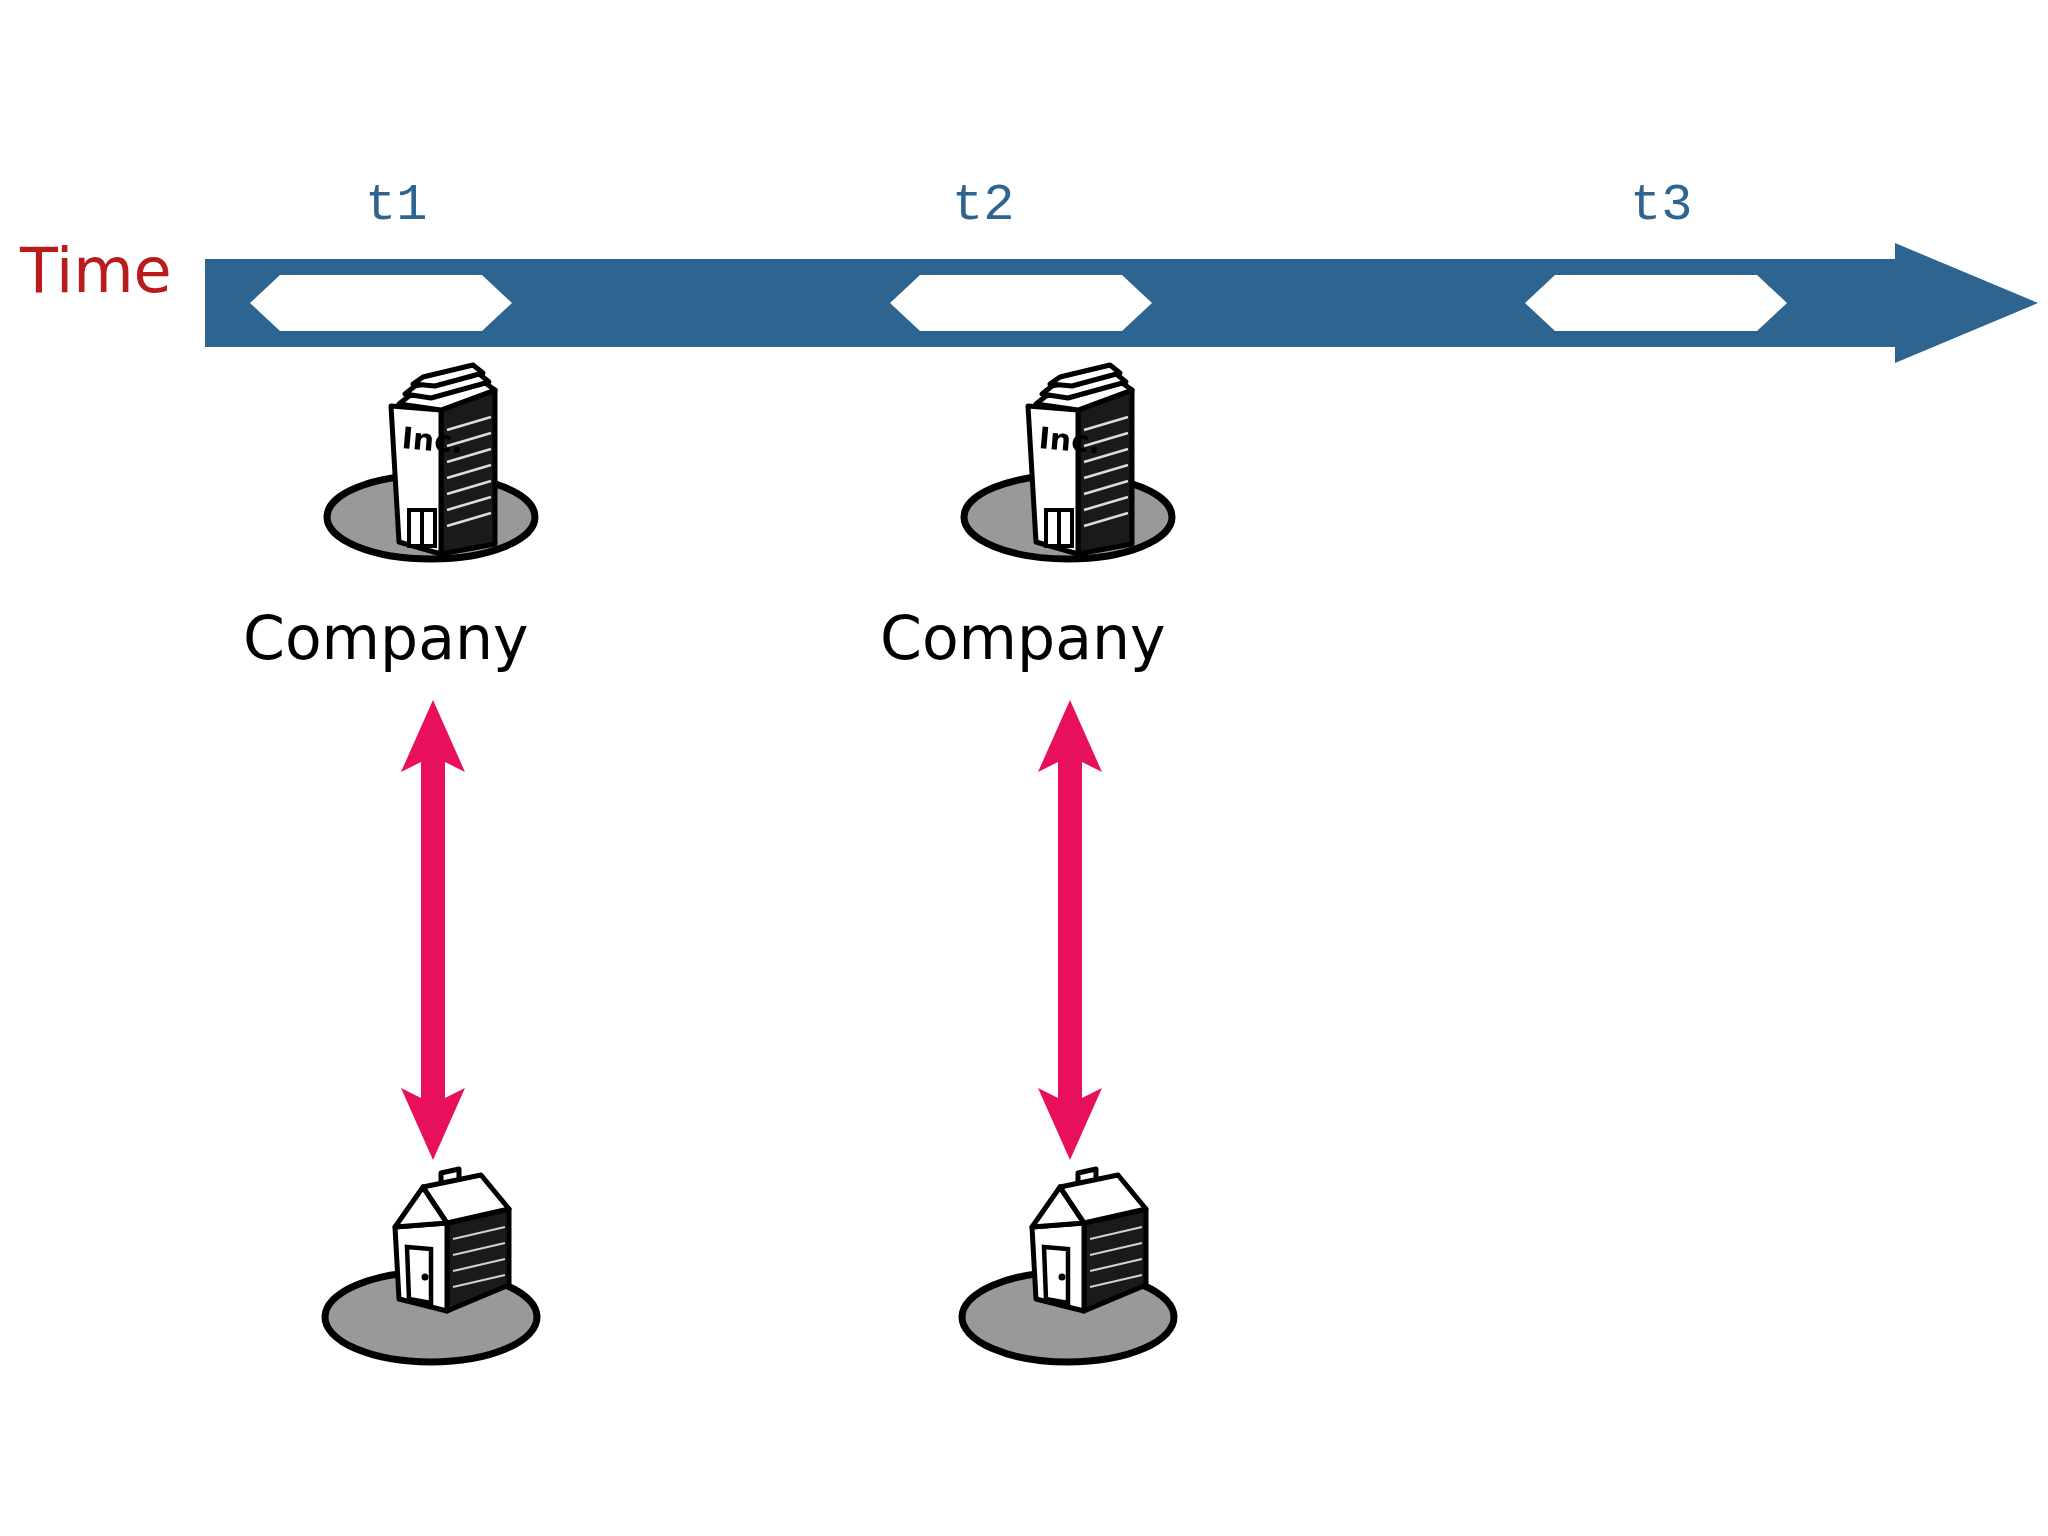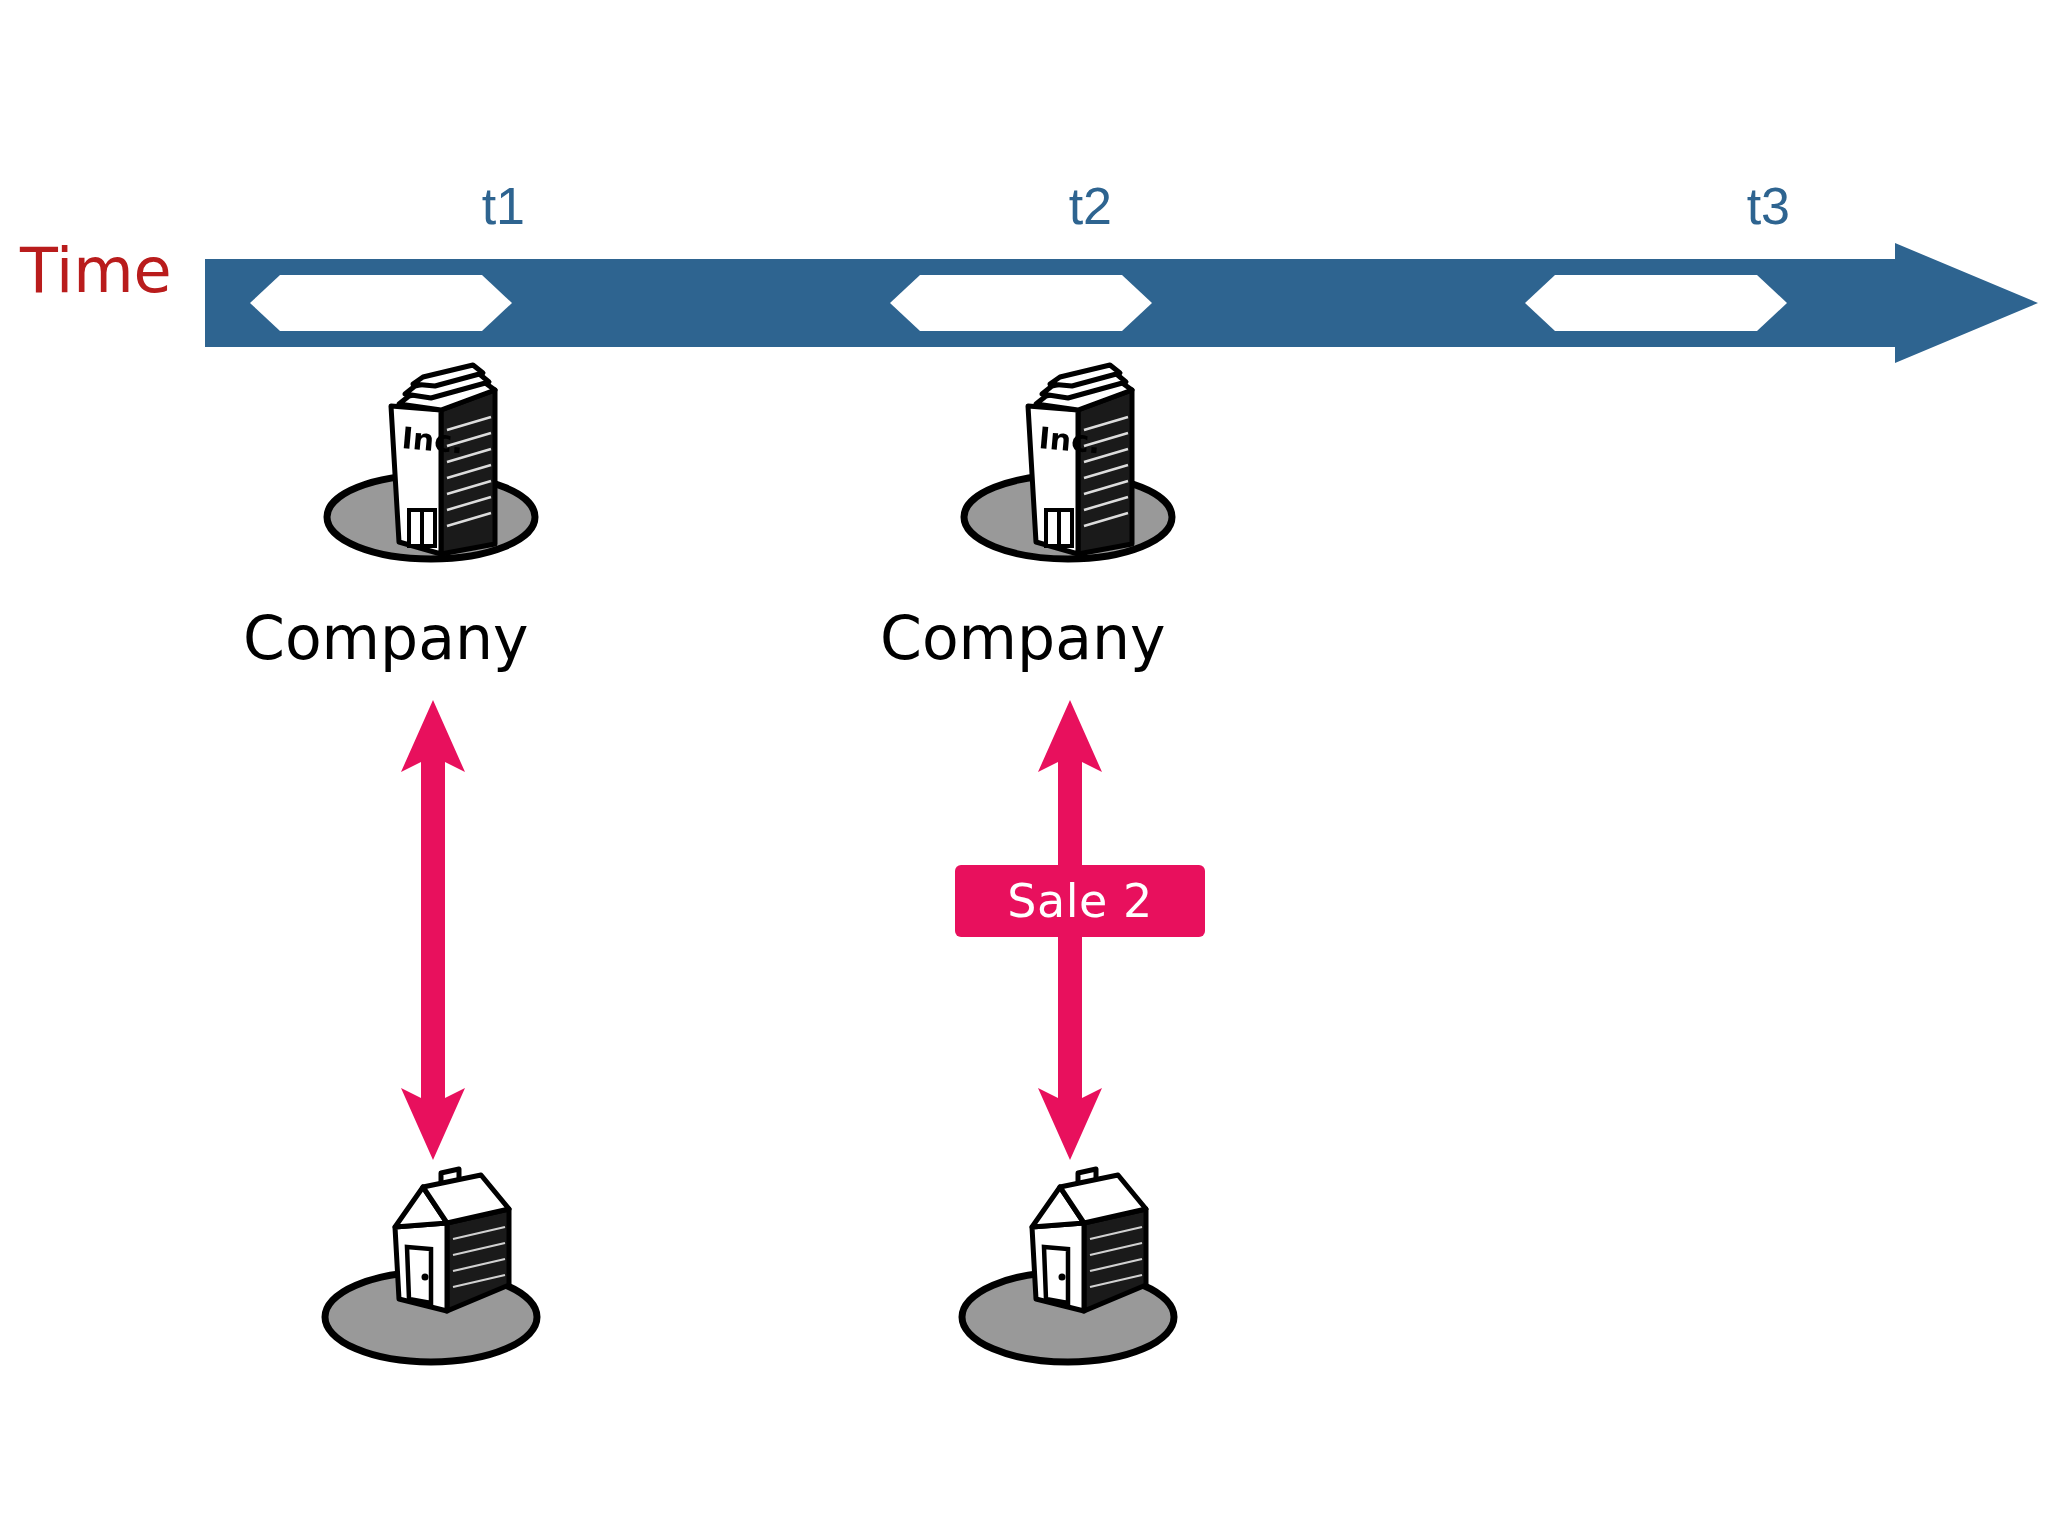--- a/index.html
+++ b/index.html
@@ -44,23 +44,23 @@
     height: 120px;
   }
   .timeline-svg { display: block; }
 
   
   .period-label {
     position: absolute;
     top: 180px;
     font-size: 52px;
     color: #2e6490;
-    font-family: Liberation Sans, sans-serif;
+    font-family: Liberation Mono, monospace;
     line-height: 1;
-    text-align: right;
+    text-align: left;
     width: 160px;
     white-space: nowrap;
   }
   .p1 { left: 365px; }
   .p2 { left: 952px; }
   .p3 { left: 1630px; }
 
   
   .node-label {
     position: absolute;
@@ -227,21 +227,20 @@
     </svg>
   </div>
 
   <div class="sale-conn sale-2">
     <svg viewBox="0 0 260 460">
       <rect x="108" y="28" width="24" height="404" fill="#E8105D"></rect>
       <path d="M 120,0 L 152,72 L 120,56 L 88,72 Z" fill="#E8105D"></path>
       <path d="M 120,460 L 88,388 L 120,404 L 152,388 Z" fill="#E8105D"></path>
     </svg>
   </div>
-  <div class="sale-badge badge-2">Sale 2</div>
 
   <div class="icon-box icon-client-1">
     <svg viewBox="0 0 240 220">
       <ellipse cx="118" cy="152" rx="106" ry="45" fill="#999999" stroke="#000000" stroke-width="7"></ellipse>
 
       <g stroke="#000000" stroke-width="5" stroke-linejoin="round">
         <polygon points="128,8 146,4 146,28 128,32" fill="#ffffff"></polygon>
       </g>
 
       <g stroke="#000000" stroke-width="5" stroke-linejoin="round">

